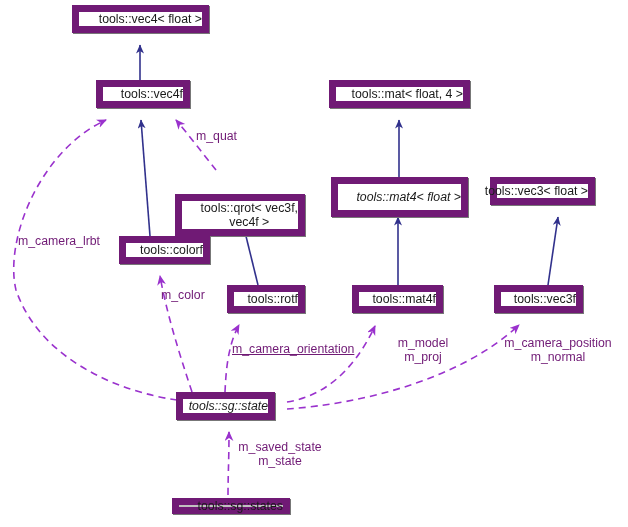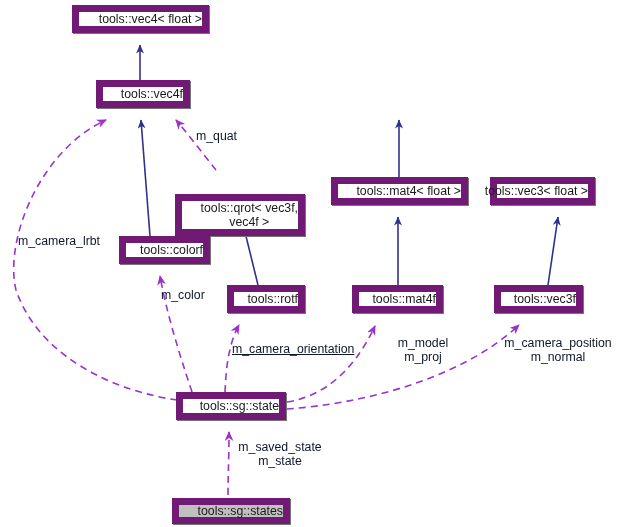--- a/index.html
+++ b/index.html
@@ -40,21 +40,21 @@
     box-shadow: 1px 1px 0 0 #777777;
     z-index: 3;
   }
   .node-box.highlight {
     background: #c0c0c0;
   }
   .edge-label {
     position: absolute;
     font-size: 12.3px;
     line-height: 14px;
-    color: #0f172a;
+    color: #701a75;
     white-space: pre;
     text-align: center;
     z-index: 2;
   }
   .edge-label.left-al { text-align: left; }
 </style>
 </head>
 <body>
 
 <div id="diagram-root">
@@ -90,27 +90,30 @@
   </svg>
 
   <div class="node-box" style="left:72px; top:5px; width:137px; height:28px;">
     <span>tools::vec4&lt; float &gt;</span>
   </div>
 
   <div class="node-box" style="left:96px; top:80px; width:94px; height:28px;">
     <span>tools::vec4f</span>
   </div>
 
+  <div class="node-box" style="left:329px; top:80px; width:141px; height:28px;">
+    <span>tools::mat&lt; float, 4 &gt;</span>
+  </div>
 
   <div class="node-box" style="left:175px; top:170px; width:130px; height:42px;margin-top:24px;">
     <span>tools::qrot&lt; vec3f,
 vec4f &gt;</span>
   </div>
 
-  <div class="node-box" style="left:331px; top:177px; width:137px; height:28px;">
+  <div class="node-box" style="left:331px; top:177px; width:137px; height:40px;font-style:italic;">
     <span>tools::mat4&lt; float &gt;</span>
   </div>
 
   <div class="node-box" style="left:490px; top:177px; width:105px; height:28px;">
     <span>tools::vec3&lt; float &gt;</span>
   </div>
 
   <div class="node-box" style="left:119px; top:236px; width:91px; height:28px;">
     <span>tools::colorf</span>
   </div>
@@ -120,25 +123,25 @@
   </div>
 
   <div class="node-box" style="left:352px; top:285px; width:91px; height:28px;">
     <span>tools::mat4f</span>
   </div>
 
   <div class="node-box" style="left:494px; top:285px; width:89px; height:28px;">
     <span>tools::vec3f</span>
   </div>
 
-  <div class="node-box" style="left:176px; top:392px; width:110px; height:28px;">
+  <div class="node-box" style="left:176px; top:392px; width:99px; height:28px;font-style:italic;">
     <span>tools::sg::state</span>
   </div>
 
-  <div class="node-box highlight" style="left:172px; top:498px; width:118px; height:26px;">
+  <div class="node-box highlight" style="left:172px; top:498px; width:118px; height:16px;">
     <span>tools::sg::states</span>
   </div>
 
   <div class="edge-label left-al" style="left:196px; top:129px; width:64px;">m_quat</div>
 
   <div class="edge-label left-al" style="left:18px; top:234px; width:95px;">m_camera_lrbt</div>
 
   <div class="edge-label left-al" style="left:161px; top:288px; width:60px;">m_color</div>
 
   <div class="edge-label left-al" style="left:232px; top:342px; width:140px;text-decoration:underline;">m_camera_orientation</div>

